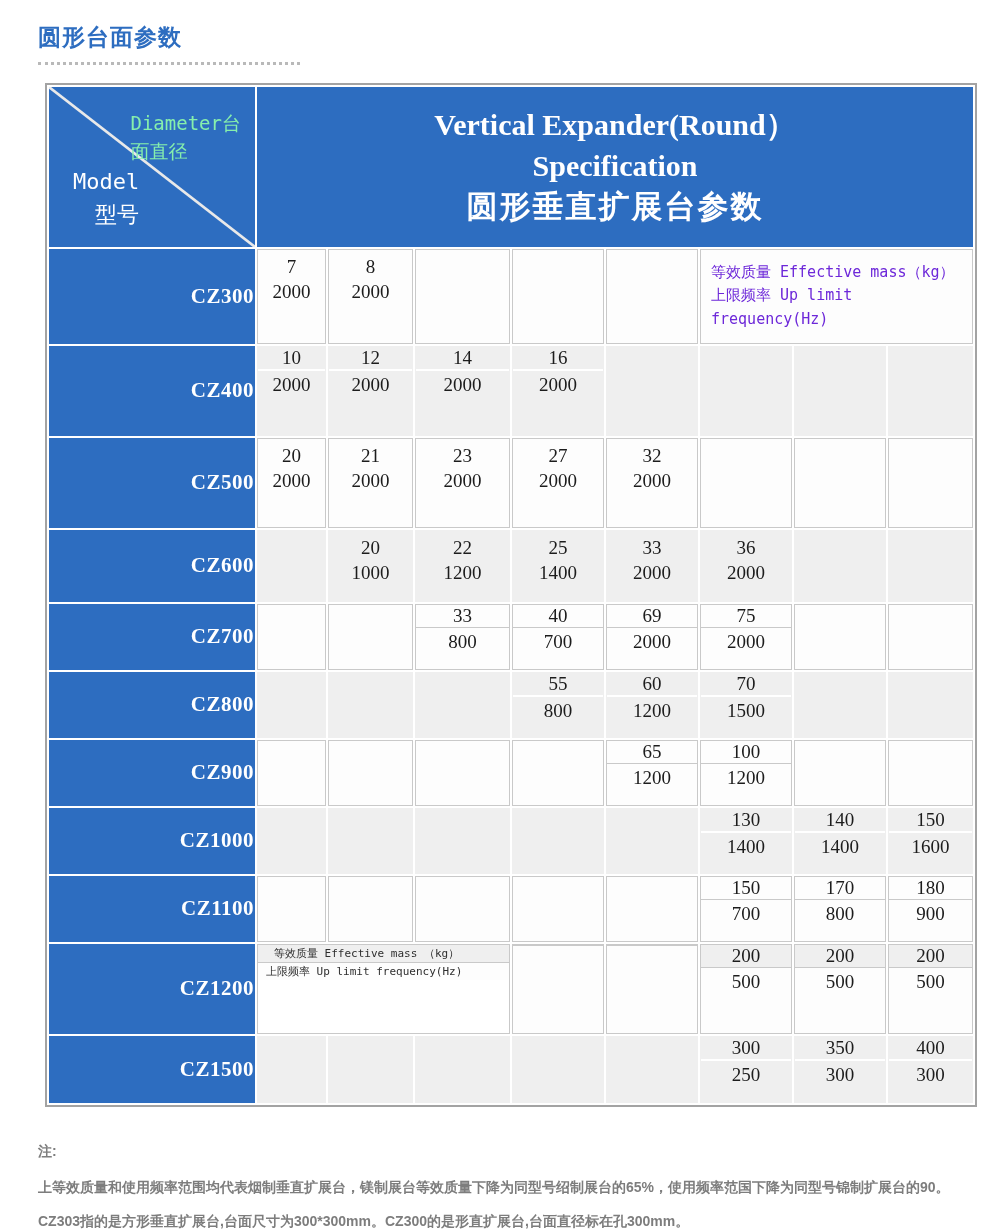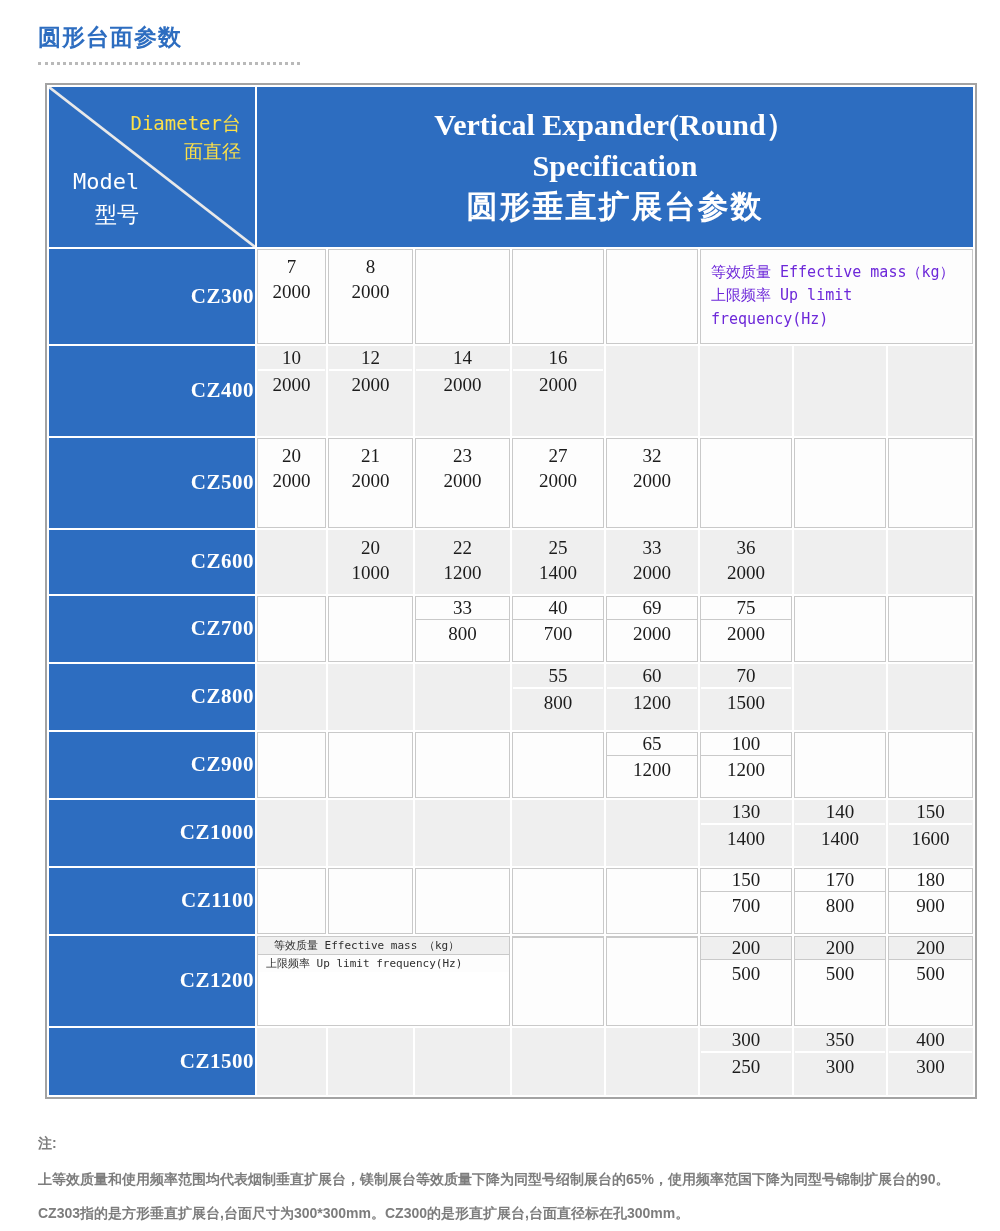--- a/index.html
+++ b/index.html
@@ -30,21 +30,21 @@
     margin:18px 0 0 45px;width:910px;table-layout:fixed;
     border-collapse:separate;border-spacing:2px;
     background:#ffffff;border:2px solid var(--outer);
   }
   td{overflow:hidden;}
 
   
   td.corner{background:var(--blue);position:relative;padding:0;}
   .corner-svg{position:absolute;left:0;top:0;width:100%;height:100%;}
   .corner-top{
-    position:absolute;top:22px;right:14px;text-align:right;color:#fde047;
+    position:absolute;top:22px;right:14px;color:#86efac;
     font-family:"DejaVu Sans Mono",monospace;font-size:19px;line-height:1.5;
   }
   .corner-bottom{
     position:absolute;bottom:16px;left:24px;text-align:left;color:#fff;
     font-family:"DejaVu Sans Mono",monospace;font-size:22px;line-height:1.5;
   }
   .corner-bottom .l2{padding-left:22px;}
   td.main-head{background:var(--blue);color:#fff;text-align:center;vertical-align:middle;padding:6px 0;}
   .head-l1,.head-l2{font-family:"Liberation Serif",serif;font-weight:bold;font-size:30px;line-height:1.35;}
   .head-l3{font-family:"Liberation Serif",serif;font-weight:bold;font-size:31px;line-height:1.35;letter-spacing:2px;}
@@ -216,21 +216,21 @@
           <td class="cell w">
             <div class="merged">
               <div class="mass">32</div>
               <div class="freq">2000</div>
             </div>
           </td>
           <td class="cell w"></td>
           <td class="cell w"></td>
           <td class="cell w"></td>
         </tr>
-        <tr style="height: 64px;">
+        <tr style="height: 72px;">
           <td class="model">CZ600</td>
           <td class="cell g"></td>
           <td class="cell g">
             <div class="merged">
               <div class="mass">20</div>
               <div class="freq">1000</div>
             </div>
           </td>
           <td class="cell g">
             <div class="merged">

